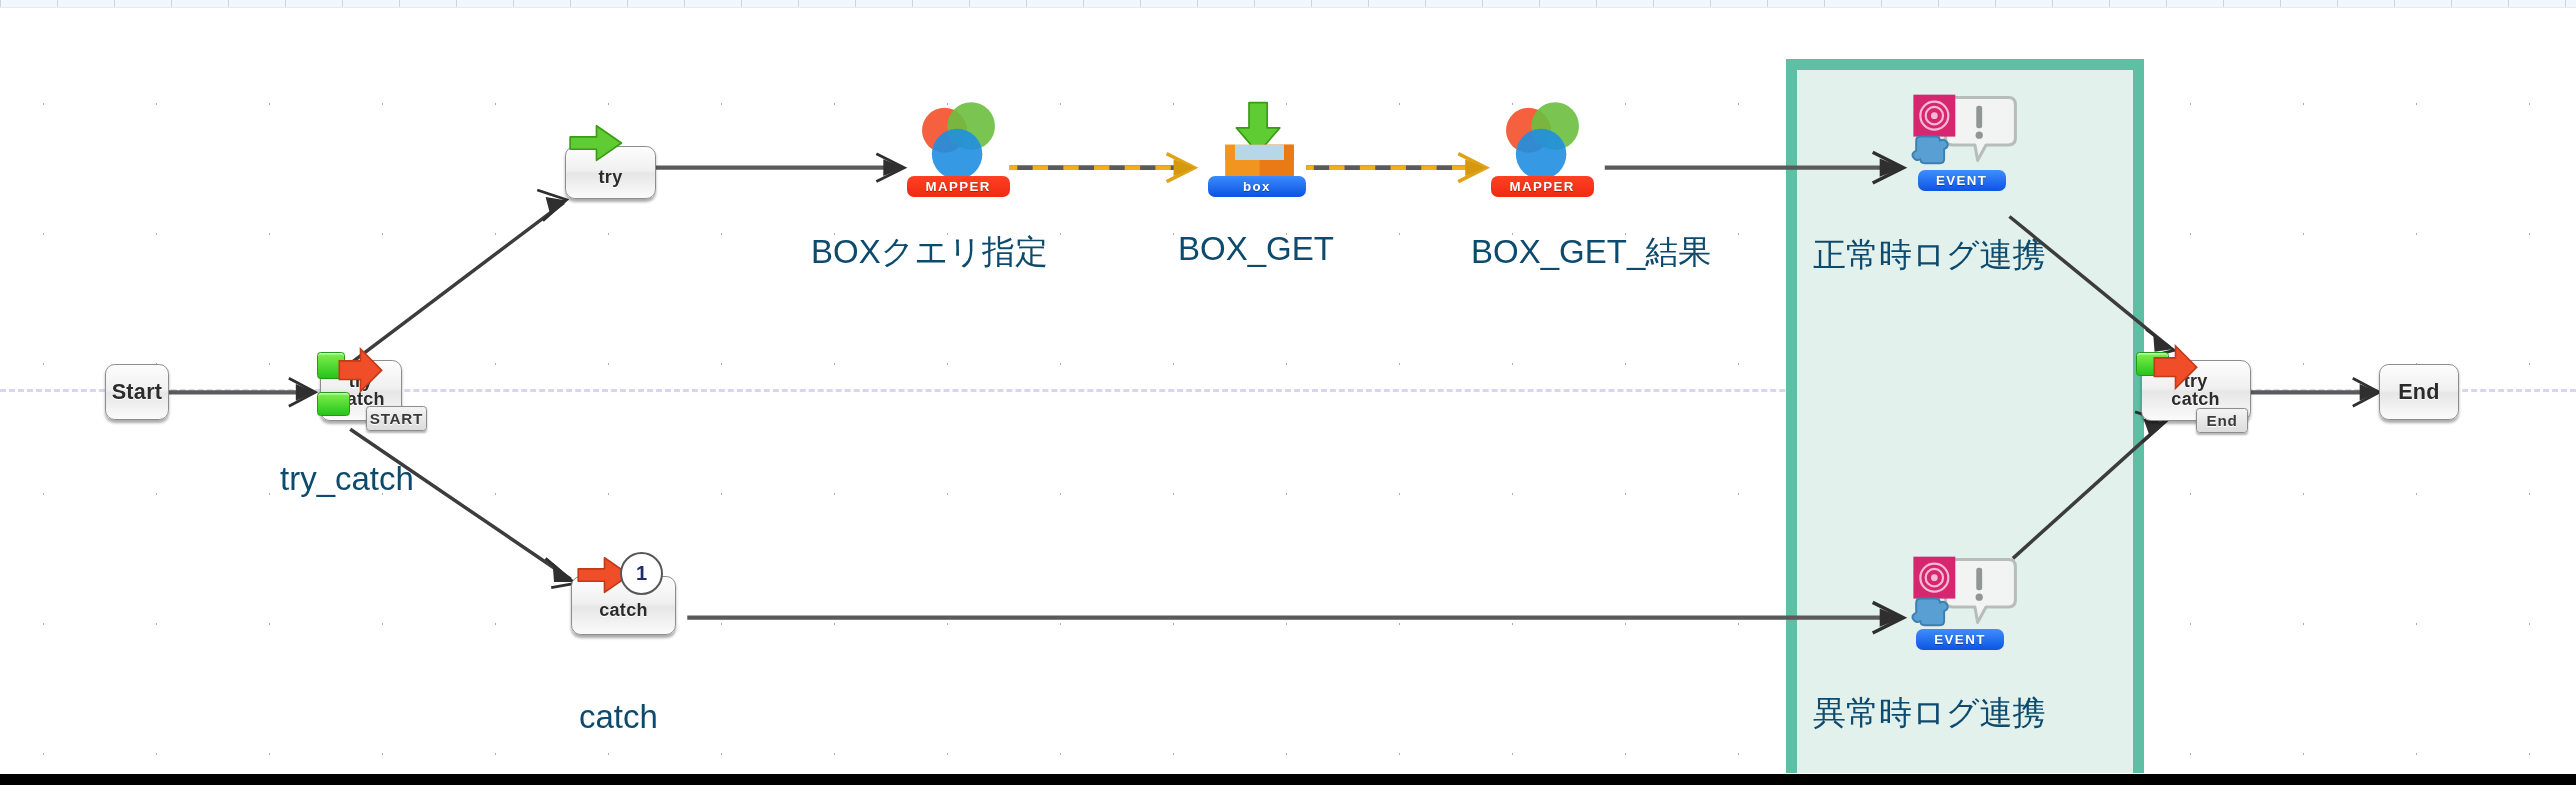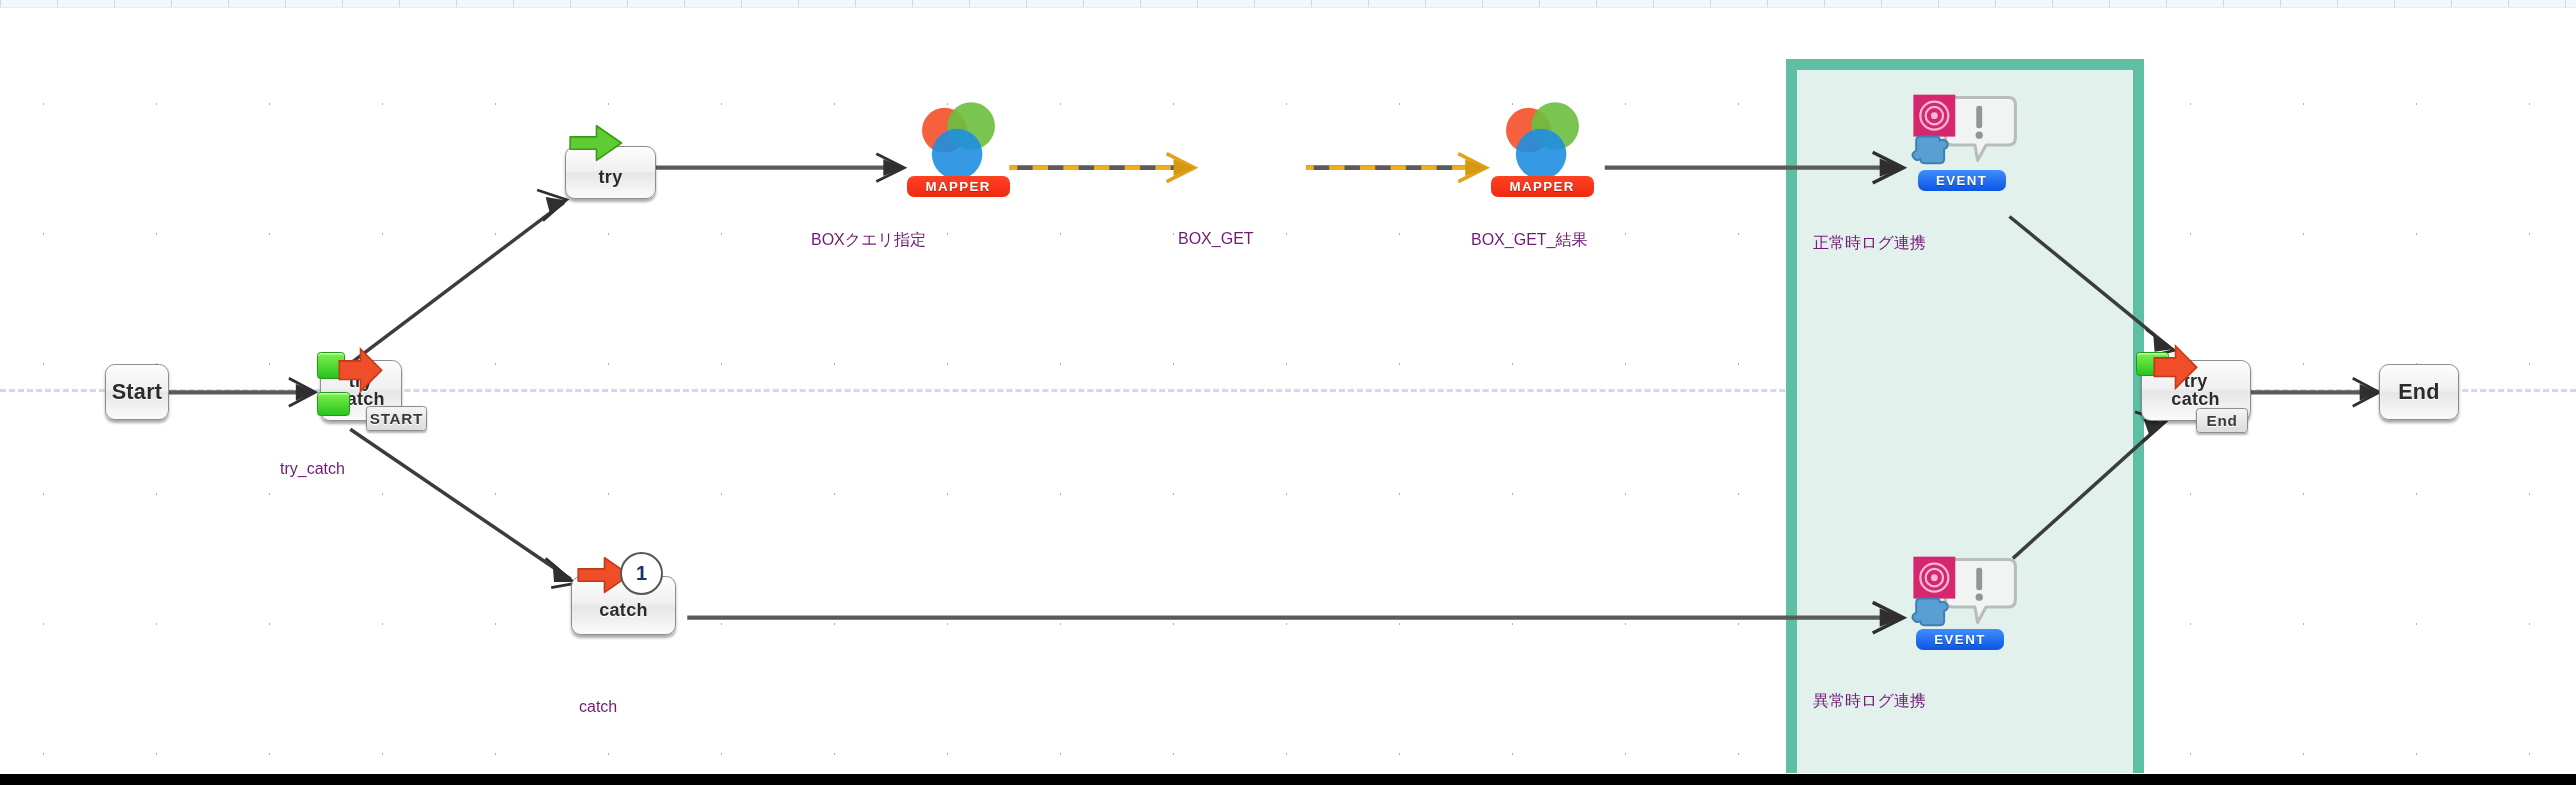--- a/index.html
+++ b/index.html
@@ -82,21 +82,21 @@
     color:#3a3a3a;font-size:15.3px;font-weight:bold;
     letter-spacing:0.7px;text-align:center;
     box-shadow:0 1.4px 2.1px rgba(0,0,0,.3);
     box-sizing:border-box;
     display:flex;align-items:center;justify-content:center;
     text-shadow:0 0.7px 0 #fff;
   }
 
   
   .caption{
-    position:absolute;color:#701a75;font-size:16px;white-space:nowrap;
+    position:absolute;color:#0c4a6e;font-size:33px;white-space:nowrap;
   }
 
   
   .tagbadge{
     position:absolute;font-size:13.3px;font-weight:bold;letter-spacing:1.4px;
     color:#ffffff;text-align:center;
     display:flex;align-items:center;justify-content:center;
     border-radius:7px;box-sizing:border-box;
     text-shadow:0 0.7px 0.7px rgba(0,0,0,.35);
   }
@@ -258,20 +258,33 @@
       <circle cx="30" cy="40" r="18" fill="#1f8fe0" opacity=".9"></circle>
     </svg>
     <div class="tagbadge tag-mapper" style="left:5.6px;top:78px;width:103px;height:21px;">
       <span>MAPPER</span>
     </div>
   </div>
   <div class="caption" style="left:811px;top:230px;">
     <span>BOXクエリ指定</span>
   </div>
 
+  <div class="node" style="left:1201px;top:98px;width:112px;height:126px;">
+    <svg style="position:absolute;left:12.6px;top:-1.4px;width:91px;height:87px;" viewBox="0 0 65 62">
+      <path d="M25,4 L38,4 L38,22 L47,22 L31.5,40 L16,22 L25,22 Z" fill="#5fcc33" stroke="#3a9c16" stroke-width="1.2" stroke-linejoin="round"></path>
+      <path d="M8,34 L57,34 L57,58 L8,58 Z" fill="#f19520"></path>
+      <path d="M32.5,34 L57,34 L57,58 L32.5,58 Z" fill="#ea7a16"></path>
+      <path d="M15,34 L50,34 L50,45 L15,45 Z" fill="#b7d6e8"></path>
+      <path d="M8,34 L15,34 L15,45 L8,45 Z" fill="#f19520"></path>
+      <path d="M50,34 L57,34 L57,45 L50,45 Z" fill="#ea7a16"></path>
+    </svg>
+    <div class="tagbadge tag-box" style="left:7px;top:78px;width:98px;height:21px;">
+      <span>box</span>
+    </div>
+  </div>
   <div class="caption" style="left:1178px;top:230px;">
     <span>BOX_GET</span>
   </div>
 
   <div class="node" style="left:1485px;top:98px;width:112px;height:126px;">
     <svg style="position:absolute;left:14px;top:0px;width:87px;height:87px;" viewBox="0 0 62 62">
       <circle cx="21" cy="23" r="16" fill="#f4542f" opacity=".92"></circle>
       <circle cx="40" cy="20" r="17" fill="#6cbf3f" opacity=".9"></circle>
       <circle cx="30" cy="40" r="18" fill="#1f8fe0" opacity=".9"></circle>
     </svg>

